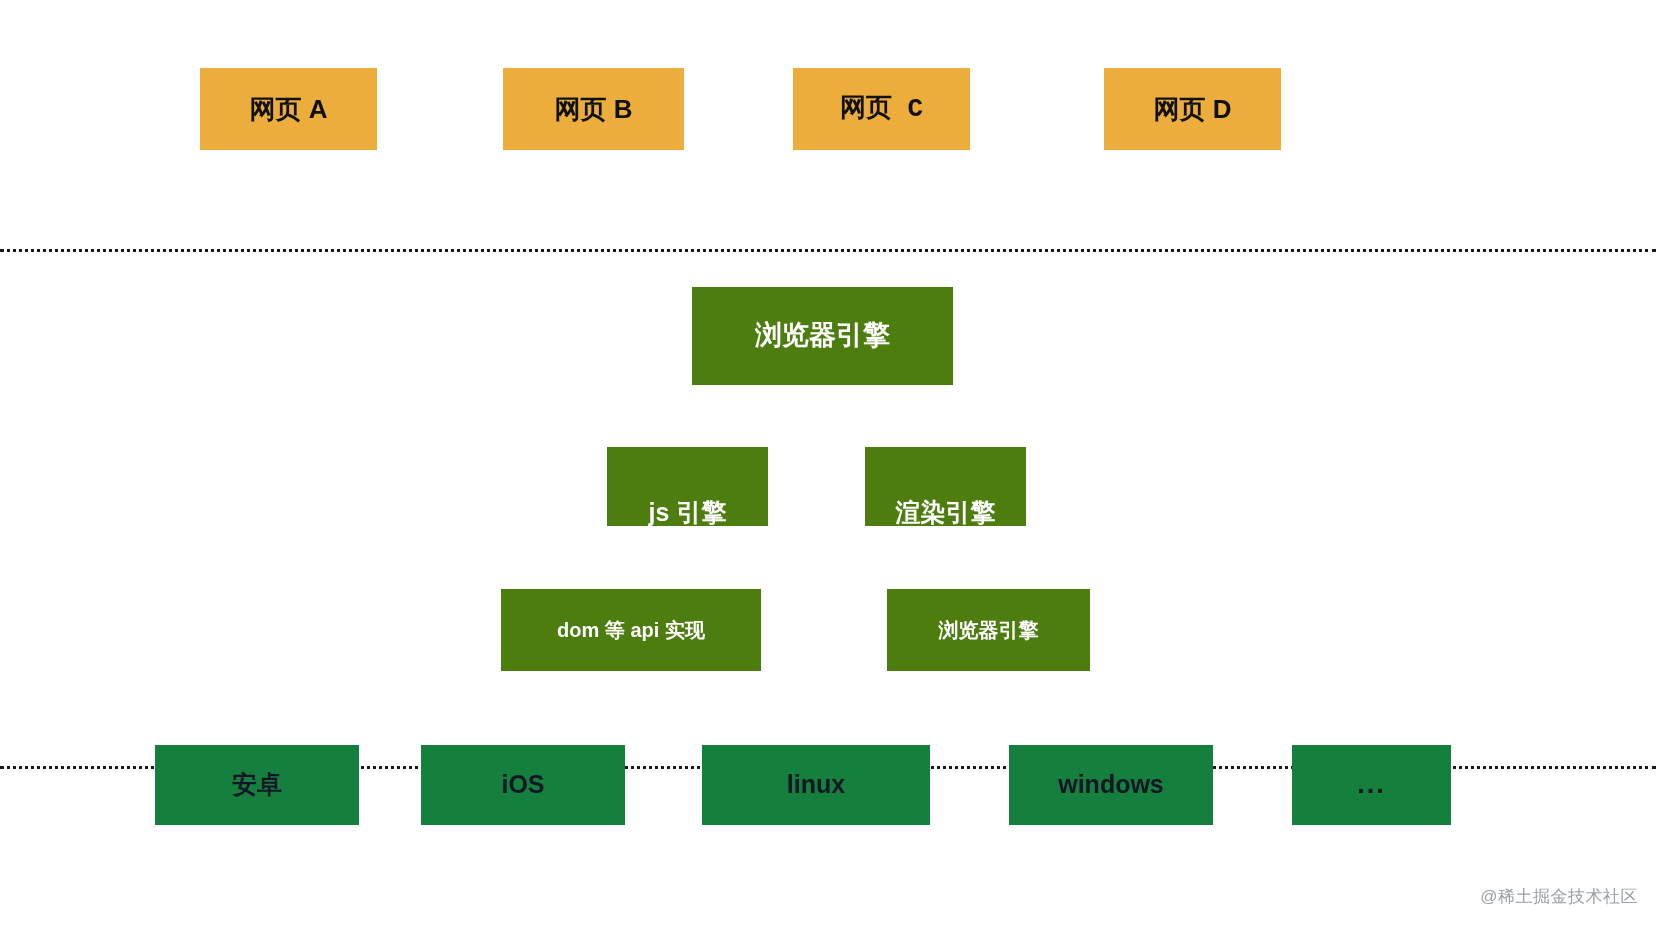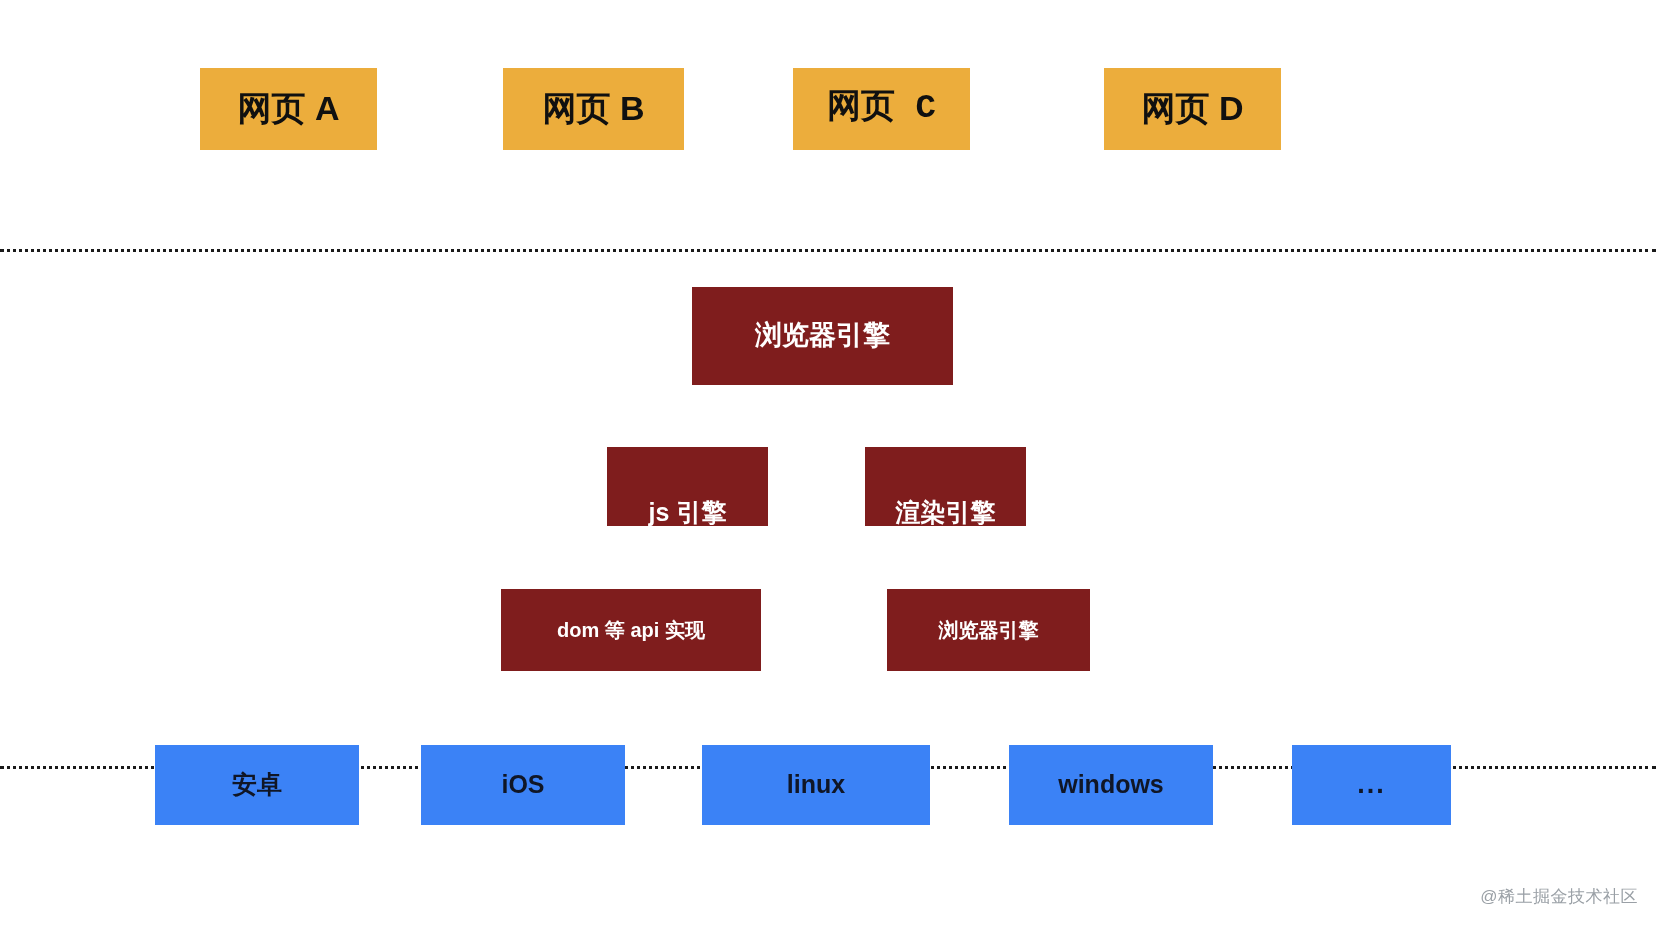--- a/index.html
+++ b/index.html
@@ -29,35 +29,35 @@
     line-height: 1.1;
     white-space: nowrap;
   }
   .box-label {
     display: block;
   }
   
   .page-box {
     background: #ecad3c;
     color: #101010;
-    font-size: 34px;
+    font-size: 26px;
     font-weight: 700;
   }
   
   .engine-box {
-    background: #7f1d1d;
+    background: #4d7c0f;
     color: #ffffff;
     font-weight: 700;
   }
   .engine-box.lvl1 { font-size: 27px; }
   .engine-box.lvl2 { font-size: 25px; align-items: flex-end; }
   .engine-box.lvl3 { font-size: 20px; }
   
   .os-box {
-    background: #3b82f6;
+    background: #15803d;
     color: #101626;
     font-size: 25px;
     font-weight: 700;
     align-items: center;
   }
   .os-box.ellipsis { font-size: 27px; letter-spacing: 2px; }
   
   .divider {
     position: absolute;
     left: 0;

